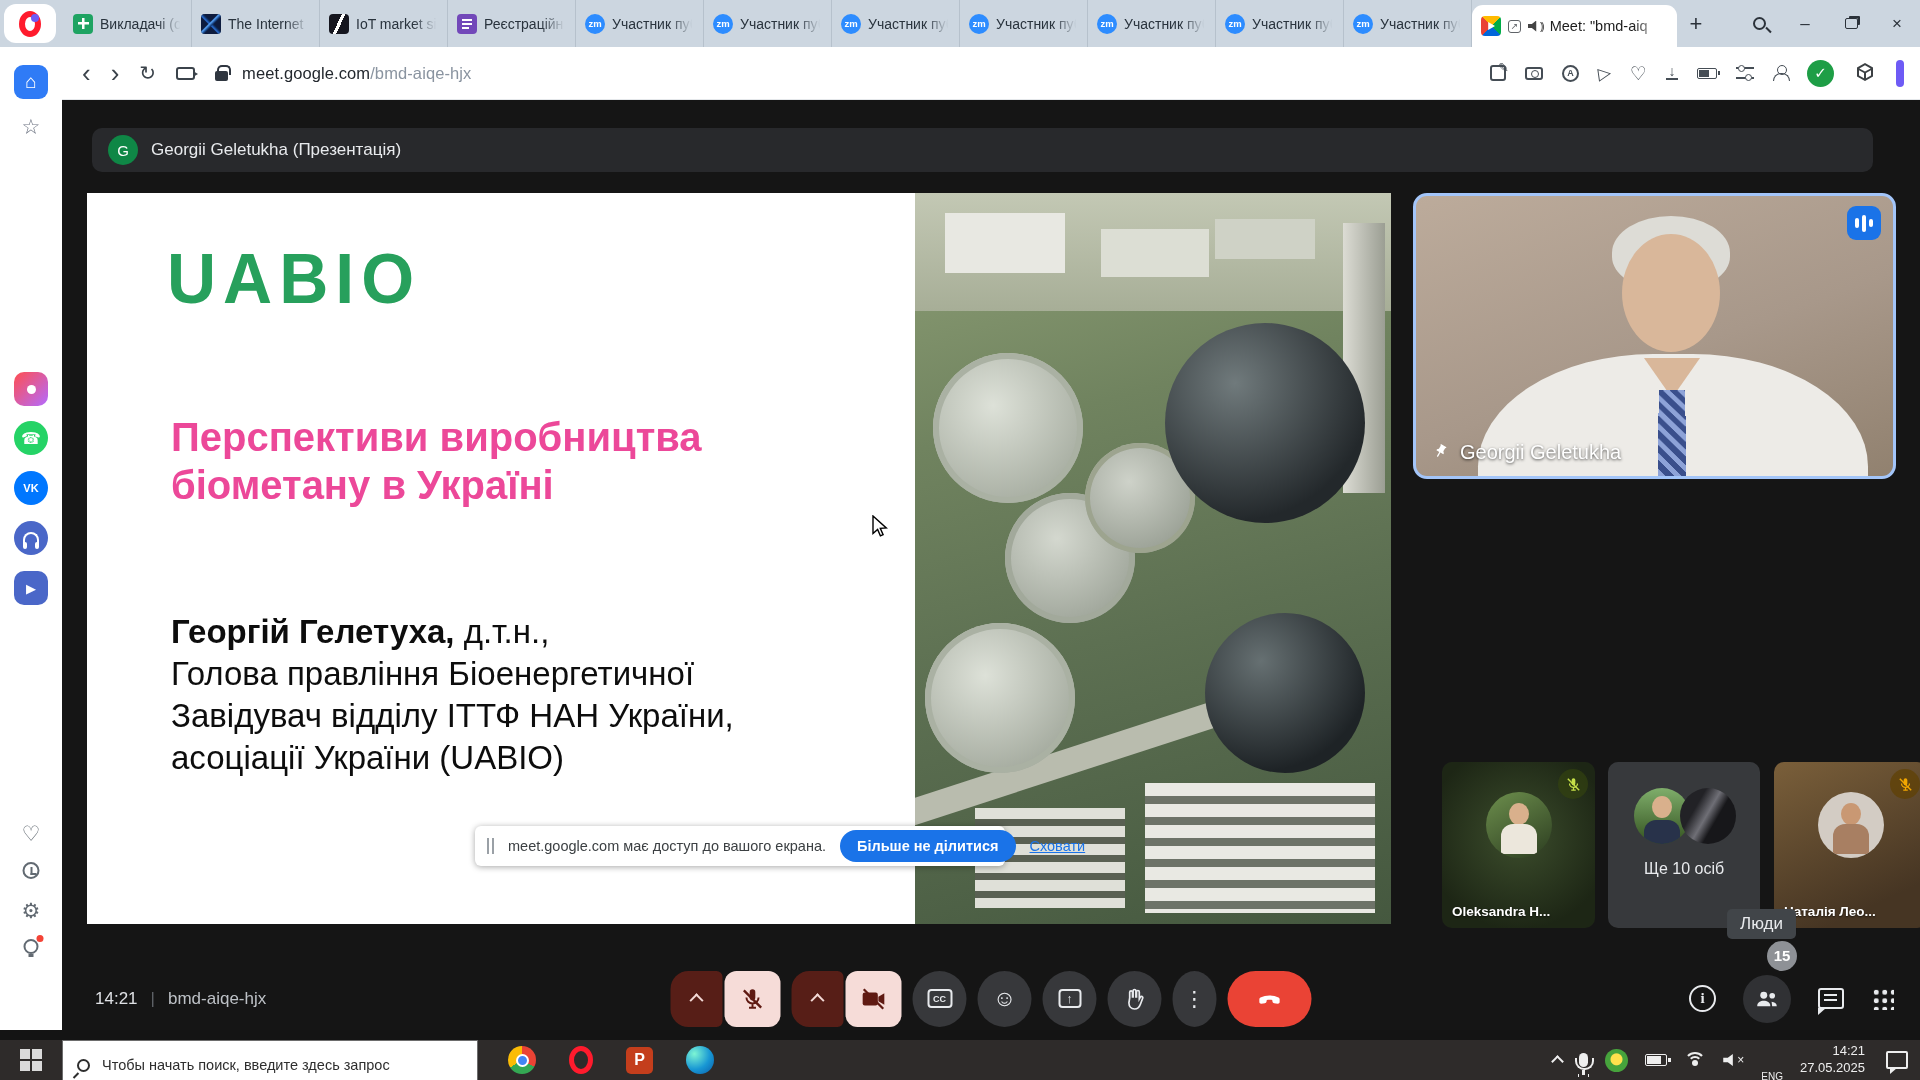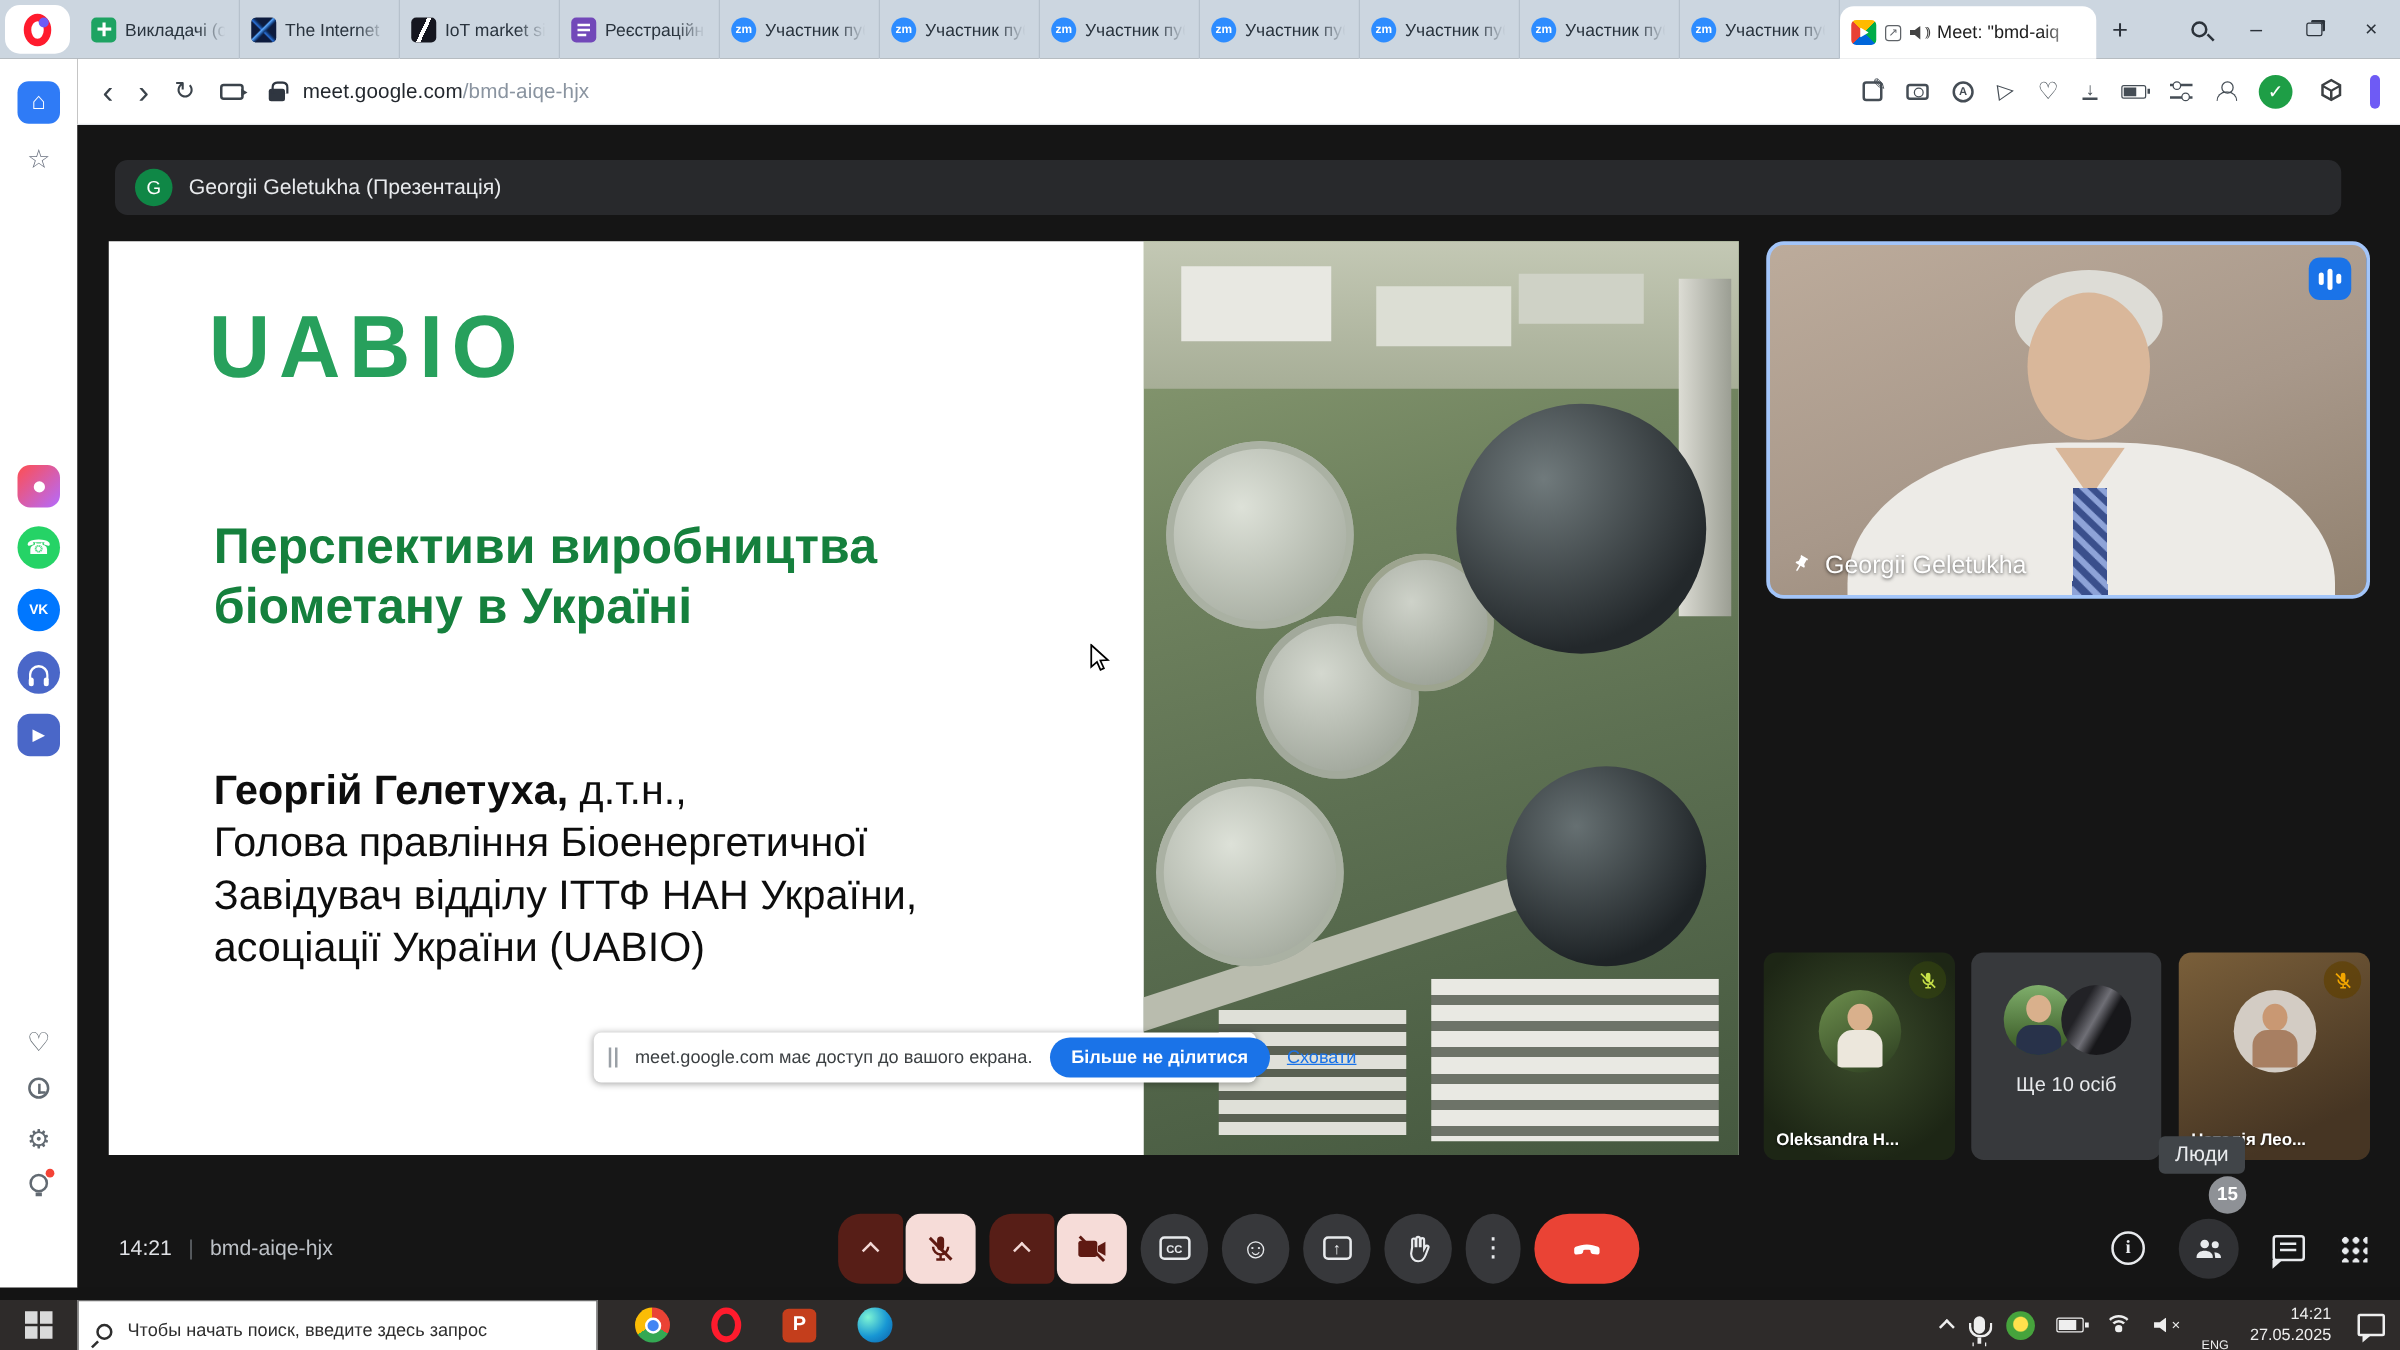--- a/index.html
+++ b/index.html
@@ -98,21 +98,21 @@
   .bulb i{position:absolute;right:-7px;top:-6px;width:7px;height:7px;border-radius:50%;background:#f44336;}
 
   
   .page{position:absolute;left:62px;top:100px;right:0;bottom:50px;background:#151515;overflow:hidden;}
   .meet-header{position:absolute;left:30px;top:28px;width:1781px;height:44px;background:#28292c;border-radius:10px;display:flex;align-items:center;gap:13px;padding:0 16px;}
   .mh-avatar{width:30px;height:30px;border-radius:50%;background:#0f8746;color:#fff;display:flex;align-items:center;justify-content:center;font-size:15px;}
   .mh-title{color:#e8eaed;font-size:17px;}
 
   .slide{position:absolute;left:25px;top:93px;width:1304px;height:731px;background:#fff;}
   .sl-logo{position:absolute;left:80px;top:46px;font-size:68px;font-weight:700;color:#27a05c;letter-spacing:7px;transform:scaleY(1.04);}
-  .sl-title{position:absolute;left:84px;top:220px;width:590px;font-size:40px;font-weight:700;color:#15803d;line-height:1.2;white-space:pre-wrap;}
+  .sl-title{position:absolute;left:84px;top:220px;width:590px;font-size:40px;font-weight:700;color:#ec4899;line-height:1.2;white-space:pre-wrap;}
   .sl-author{position:absolute;left:84px;top:418px;font-size:33px;color:#0d0d0d;line-height:1.27;}
   .sl-author .bname{font-weight:700;}
   .photo{position:absolute;left:828px;top:0;width:476px;height:731px;background:linear-gradient(165deg,#8fa077 0%,#70835f 30%,#5d7052 58%,#45583f 100%);overflow:hidden;}
   .ph{position:absolute;}
   .ph-sky{left:0;top:0;width:476px;height:118px;background:linear-gradient(#c3c8b4,#a7ae97);}
   .ph-bld1{left:30px;top:20px;width:120px;height:60px;background:#e8e8e2;box-shadow:150px 10px 0 -6px #dcded4,260px -4px 0 -10px #cfd2c6;}
   .ph-silo{left:428px;top:30px;width:42px;height:270px;background:linear-gradient(90deg,#dcdcd4,#9b9e93);}
   .ph-dome1{left:250px;top:130px;width:200px;height:200px;border-radius:50%;background:radial-gradient(circle at 35% 30%,#707a7c,#23282b 72%);}
   .ph-dome2{left:290px;top:420px;width:160px;height:160px;border-radius:50%;background:radial-gradient(circle at 35% 30%,#667072,#1e2326 72%);}
   .ph-tank1{left:18px;top:160px;width:150px;height:150px;border-radius:50%;background:radial-gradient(circle at 40% 35%,#dde1d8,#979e91);box-shadow:inset 0 0 0 6px #aab1a3;}
@@ -144,21 +144,21 @@
   .tile-serhii{position:absolute;left:1444px;top:484px;width:296px;height:163px;border-radius:10px;background:#b5dfe5;overflow:hidden;}
   .ts-floor{position:absolute;left:0;bottom:0;width:100%;height:58px;background:#a87c46;}
   .ts-poster{position:absolute;background:#d6c87e;}
   .ts-desk{position:absolute;background:#b98b52;border-bottom:3px solid #6b6f75;}
   .ts-p{position:absolute;width:17px;height:22px;border-radius:50% 50% 40% 40%;background:#3c3c40;}
   .ts-plant{position:absolute;left:208px;top:88px;width:44px;height:52px;border-radius:50% 45% 55% 50%;background:radial-gradient(circle at 45% 40%,#5a9a3e,#2c5a1e);}
   .ts-pot{position:absolute;left:222px;top:134px;width:18px;height:14px;background:#e8e8e8;border-radius:2px;}
   .ts-name{position:absolute;left:10px;bottom:8px;color:#fff;font-size:15px;font-weight:700;text-shadow:0 1px 3px rgba(0,0,0,.8);}
 
   
-  .stile{position:absolute;top:662px;height:166px;border-radius:10px;overflow:hidden;}
+  .stile{position:absolute;top:662px;height:166px;border-radius:10px;overflow:hidden;margin-left:31px;}
   .st1{left:1349px;width:153px;background:radial-gradient(circle at 50% 45%,#3c4d2c,#1d2615 78%);}
   .st2{left:1515px;width:152px;background:#37393c;}
   .st3{left:1681px;width:153px;background:linear-gradient(155deg,#7a5f3a,#463523 80%);}
   .st-name{position:absolute;left:10px;bottom:9px;color:#fff;font-size:13.5px;font-weight:700;text-shadow:0 1px 2px rgba(0,0,0,.7);}
   .st-av{position:absolute;left:50%;top:30px;transform:translateX(-50%);width:66px;height:66px;border-radius:50%;overflow:hidden;}
   .av-green{background:linear-gradient(150deg,#6d8f4d,#2c3d20);}
   .av-tan{background:#d3ccc4;}
   .st-head{position:absolute;left:50%;top:11px;transform:translateX(-50%);width:20px;height:22px;border-radius:50%;background:#d9b08c;}
   .st-torso{position:absolute;left:50%;top:32px;transform:translateX(-50%);width:36px;height:30px;border-radius:12px 12px 0 0;background:#ece7dc;}
   .st-torso.brown{background:#a87f62;}

